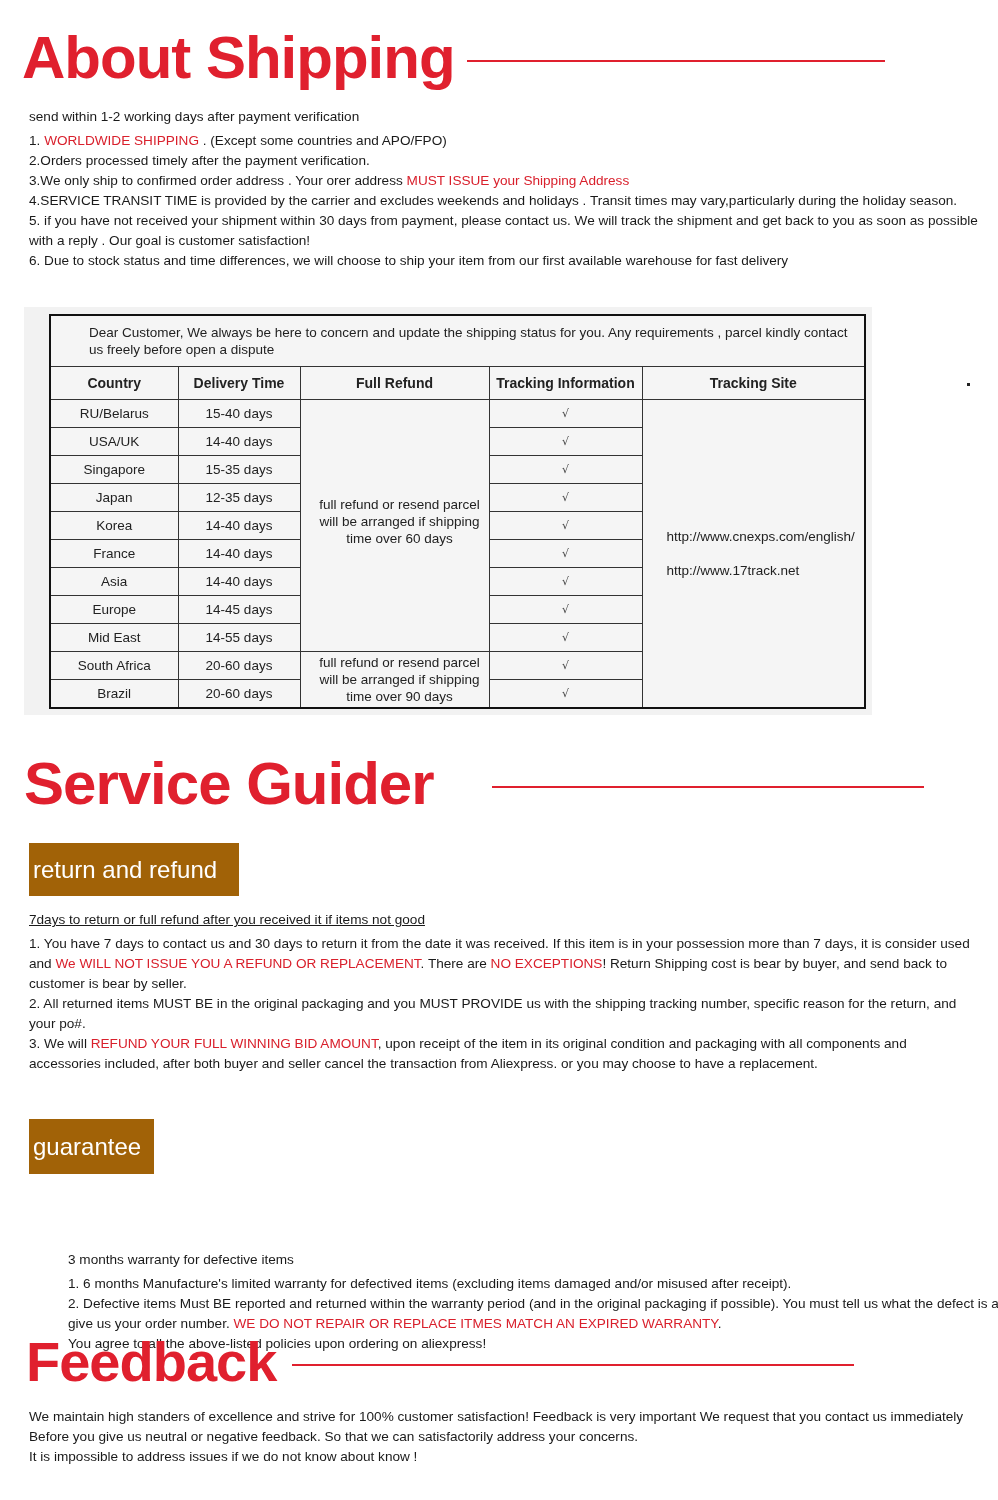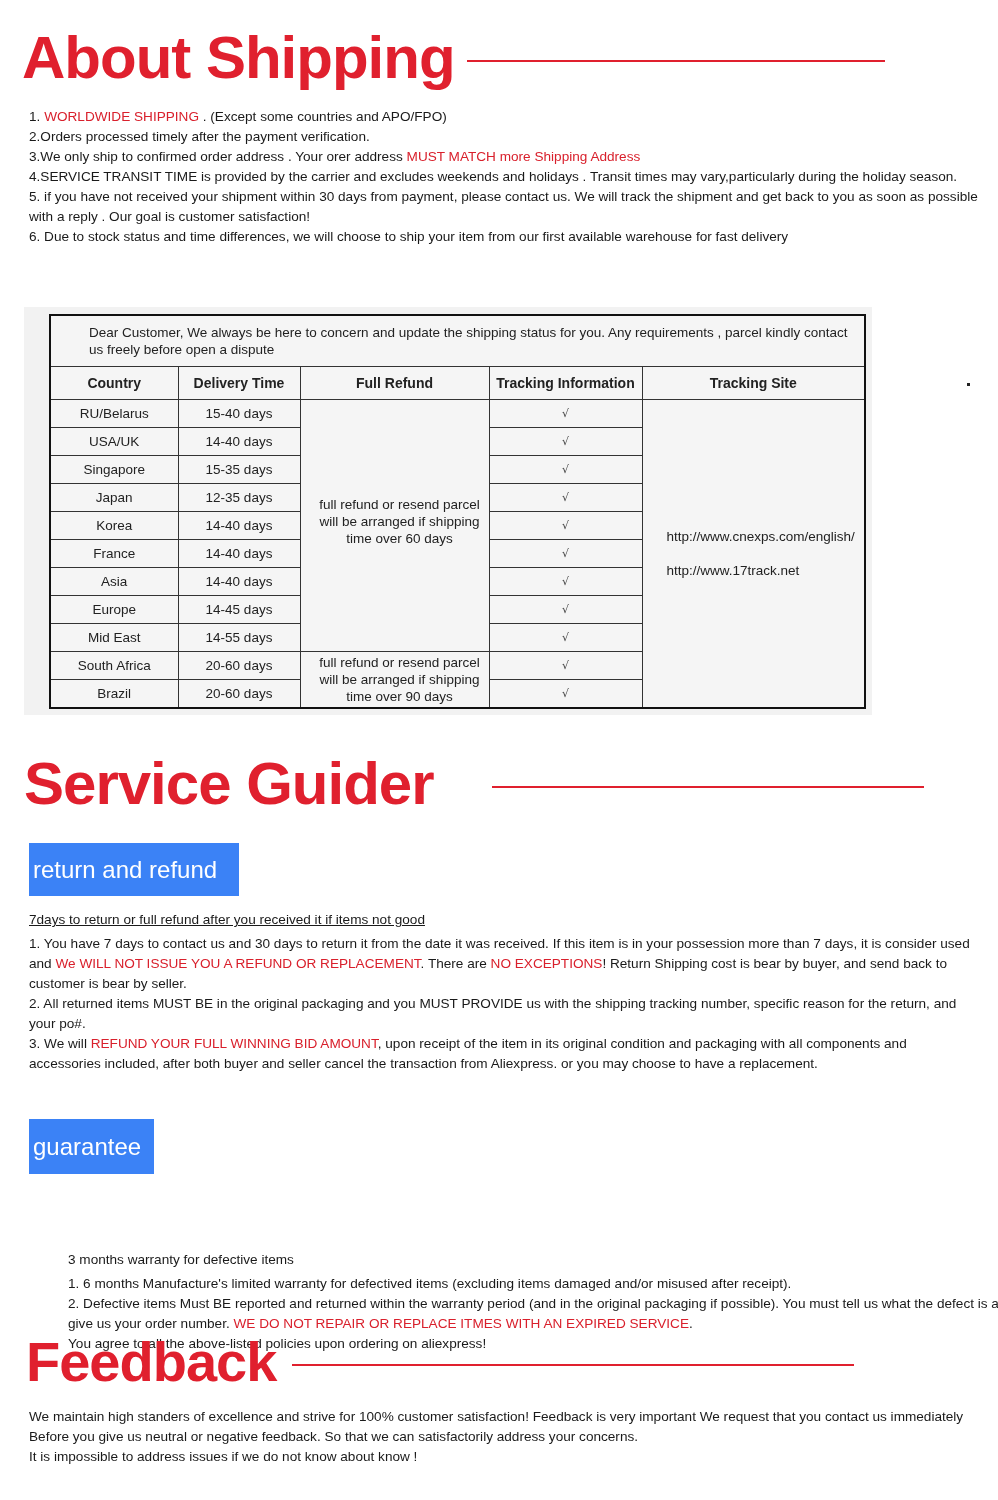--- a/index.html
+++ b/index.html
@@ -43,21 +43,21 @@
   }
   #ship-table td, #ship-table th { border: 1px solid #333; padding: 0; text-align: center; }
   #ship-table .notice td { text-align: left; padding: 8px 10px 8px 38px; font-size: 13.5px; line-height: 17px; height: 34px; }
   #ship-table th { font-weight: bold; height: 32px; font-size: 14px; }
   #ship-table tbody tr.row td { height: 27px; }
   #ship-table td.refund { text-align: center; padding-left: 10px; line-height: 17px; vertical-align: middle; }
   #ship-table td.site { text-align: left; padding-left: 24px; vertical-align: middle; line-height: 34px; }
   .check { font-family: "DejaVu Sans", sans-serif; font-size: 11px; color: #444; }
 
   .label-box {
-    position: absolute; left: 29px; background: #3b82f6; color: #fff; font-size: 24px;
+    position: absolute; left: 29px; background: #a16207; color: #fff; font-size: 24px;
     padding: 0 4px; display: flex; align-items: center; font-family: "Liberation Sans", sans-serif;
   }
   #box-return { top: 843px; height: 53px; width: 202px; }
   #box-guarantee { top: 1119px; height: 55px; width: 117px; padding-left: 4px; }
 
   #return-text { top: 910px; }
   #return-text .lead { margin-bottom: 4px; text-decoration: underline; }
   #guarantee-text { top: 1250px; margin-left: 39px; }
   #guarantee-text .lead { margin-bottom: 4px; }
   #feedback-text { top: 1407px; }
@@ -66,23 +66,24 @@
 </style>
 </head>
 <body>
 
 <div class="heading" id="h-shipping">
   <h1>About Shipping</h1>
   <div class="rule"></div>
 </div>
 
 <div class="para" id="shipping-text">
+  <p class="lead">send within 1-2 working days after payment verification</p>
   <p><span>1. </span><span class="red">WORLDWIDE SHIPPING</span><span> . (Except some countries and APO/FPO)</span></p>
   <p>2.Orders processed timely after the payment verification.</p>
-  <p><span>3.We only ship to confirmed order address . Your orer address </span><span class="red">MUST MATCH more Shipping Address</span></p>
+  <p><span>3.We only ship to confirmed order address . Your orer address </span><span class="red">MUST ISSUE your Shipping Address</span></p>
   <p>4.SERVICE TRANSIT TIME is provided by the carrier and excludes weekends and holidays . Transit times may vary,particularly during the holiday season.</p>
   <p>5. if you have not received your shipment within 30 days from payment, please contact us. We will track the shipment and get back to you as soon as possible with a reply . Our goal is customer satisfaction!</p>
   <p>6. Due to stock status and time differences, we will choose to ship your item from our first available warehouse for fast delivery</p>
 </div>
 
 <div id="table-wrap"></div>
 <table id="ship-table">
   <colgroup>
     <col style="width:128px">
       <col style="width:122px">
@@ -180,21 +181,21 @@
   <p><span>1. You have 7 days to contact us and 30 days to return it from the date it was received. If this item is in your possession more than 7 days, it is consider used and </span><span class="red">We WILL NOT ISSUE YOU A REFUND OR REPLACEMENT</span><span>. There are </span><span class="red">NO EXCEPTIONS</span><span>! Return Shipping cost is bear by buyer, and send back to customer is bear by seller.</span></p>
   <p>2. All returned items MUST BE in the original packaging and you MUST PROVIDE us with the shipping tracking number, specific reason for the return, and your po#.</p>
   <p><span>3. We will </span><span class="red">REFUND YOUR FULL WINNING BID AMOUNT</span><span>, upon receipt of the item in its original condition and packaging with all components and accessories included, after both buyer and seller cancel the transaction from Aliexpress. or you may choose to have a replacement.</span></p>
 </div>
 
 <div class="label-box" id="box-guarantee">guarantee</div>
 
 <div class="para" id="guarantee-text">
   <p class="lead">3 months warranty for defective items</p>
   <p>1. 6 months Manufacture's limited warranty for defectived items (excluding items damaged and/or misused after receipt).</p>
-  <p><span>2. Defective items Must BE reported and returned within the warranty period (and in the original packaging if possible). You must tell us what the defect is and give us your order number. </span><span class="red">WE DO NOT REPAIR OR REPLACE ITMES WITH AN EXPIRED SERVICE</span><span>.</span></p>
+  <p><span>2. Defective items Must BE reported and returned within the warranty period (and in the original packaging if possible). You must tell us what the defect is and give us your order number. </span><span class="red">WE DO NOT REPAIR OR REPLACE ITMES MATCH AN EXPIRED WARRANTY</span><span>.</span></p>
   <p>You agree to all the above-listed policies upon ordering on aliexpress!</p>
 </div>
 
 <div class="heading" id="h-feedback">
   <h1>Feedback</h1>
   <div class="rule"></div>
 </div>
 
 <div class="para" id="feedback-text">
   <p>We maintain high standers of excellence and strive for 100% customer satisfaction! Feedback is very important We request that you contact us immediately Before you give us neutral or negative feedback. So that we can satisfactorily address your concerns.</p>

